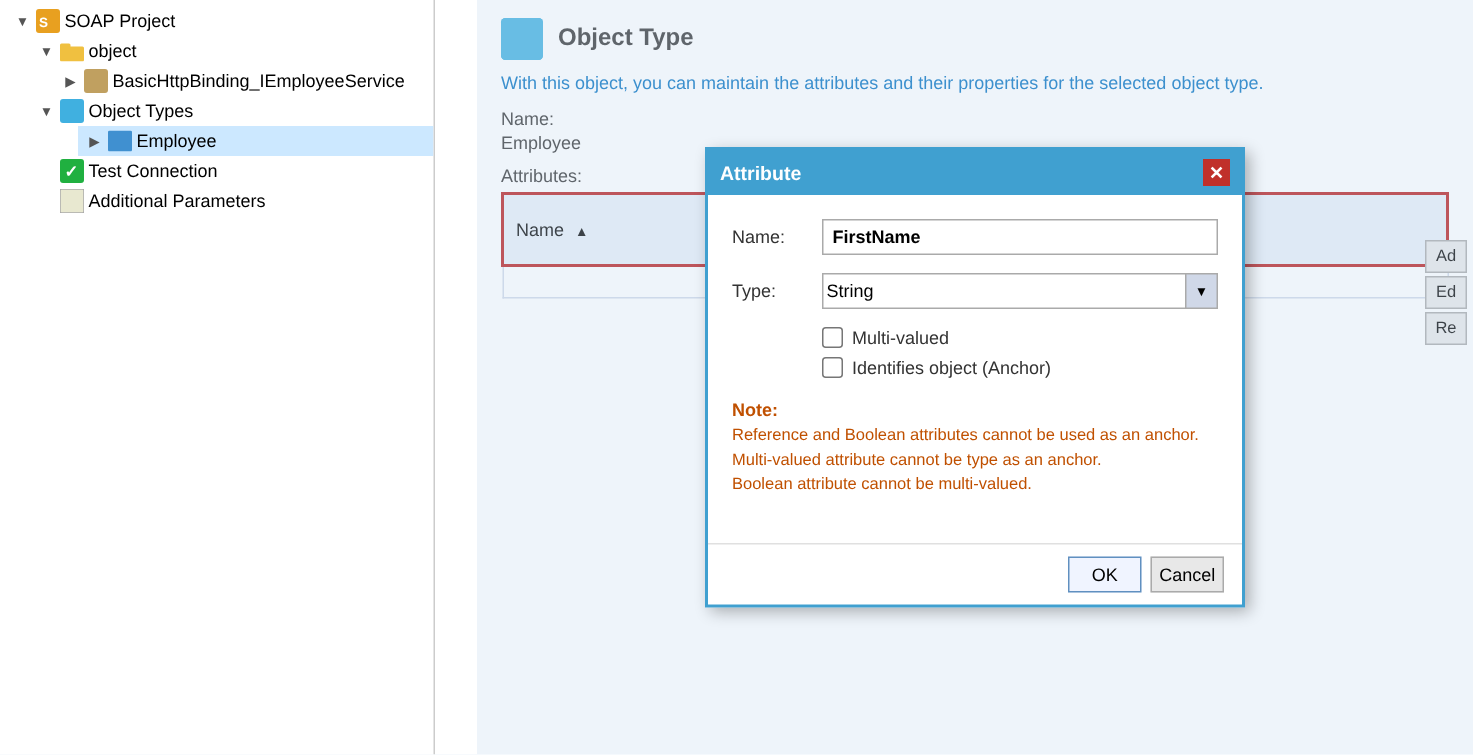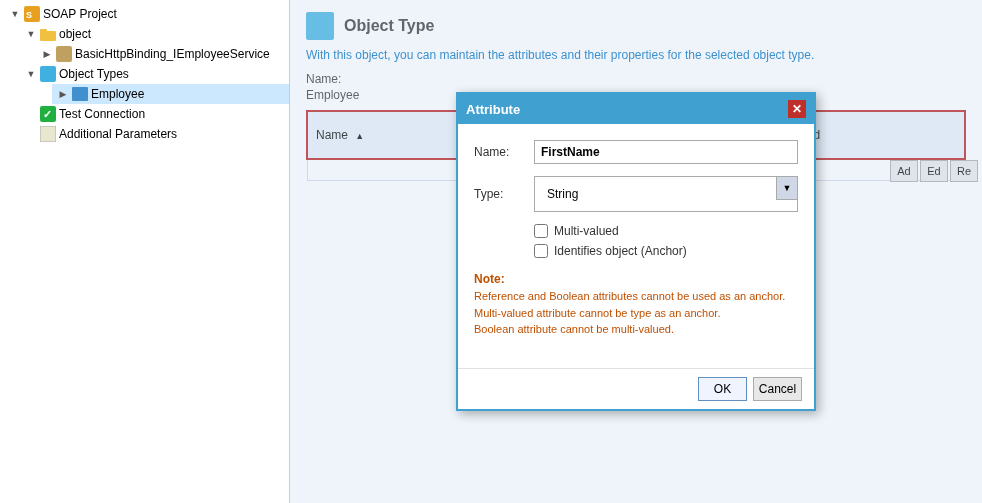--- a/index.html
+++ b/index.html
@@ -59,20 +59,21 @@
     .indent-2 { margin-left: 20px; }
     .indent-3 { margin-left: 36px; }
     .indent-4 { margin-left: 52px; }
 
     
     .content {
       flex: 1;
       padding: 12px 16px;
       position: relative;
       overflow: hidden;
+      margin-left: 28px;
     }
 
     .object-type-header {
       display: flex;
       align-items: center;
       margin-bottom: 8px;
     }
 
     .object-type-icon {
       width: 28px;
@@ -139,21 +140,21 @@
       margin-left: 4px;
       font-size: 9px;
     }
 
     
     .side-buttons {
       position: absolute;
       right: 0;
       top: 160px;
       display: flex;
-      flex-direction: row;
+      flex-direction: column;
       gap: 2px;
       padding-right: 4px;
     }
     .side-btn {
       width: 28px;
       height: 22px;
       background: #e8e8e8;
       border: 1px solid #aaa;
       font-size: 11px;
       cursor: pointer;
@@ -236,23 +237,23 @@
       font-weight: bold;
     }
 
     .dialog-select-wrapper {
       flex: 1;
       position: relative;
     }
 
     .dialog-field-select {
       width: 100%;
-      height: 36px;
+      height: 24px;
       border: 1px solid #aaa;
-      padding: 2px 12px;
+      padding: 2px 2px;
       font-size: 12px;
       background: #fff;
       appearance: none;
       -webkit-appearance: none;
     }
 
     .select-arrow {
       position: absolute;
       right: 0;
       top: 0;
@@ -420,20 +421,21 @@
     <span class="object-type-title">Object Type</span>
   </div>
 
   <div class="description">
     <span>With this object, you can maintain the </span><span style="color:#0070c0;">attributes and their properties</span><span> for the selected object type.</span>
   </div>
 
   <div class="field-label">Name:</div>
   <div class="field-value">Employee</div>
 
+  <div class="attributes-label">Attributes:</div>
 
   <table class="attr-table">
     <thead>
       <tr>
         <th>
           <span>Name</span>
           <span class="sort-arrow">▲</span>
         </th>
         <th>
           <span>Type</span>

